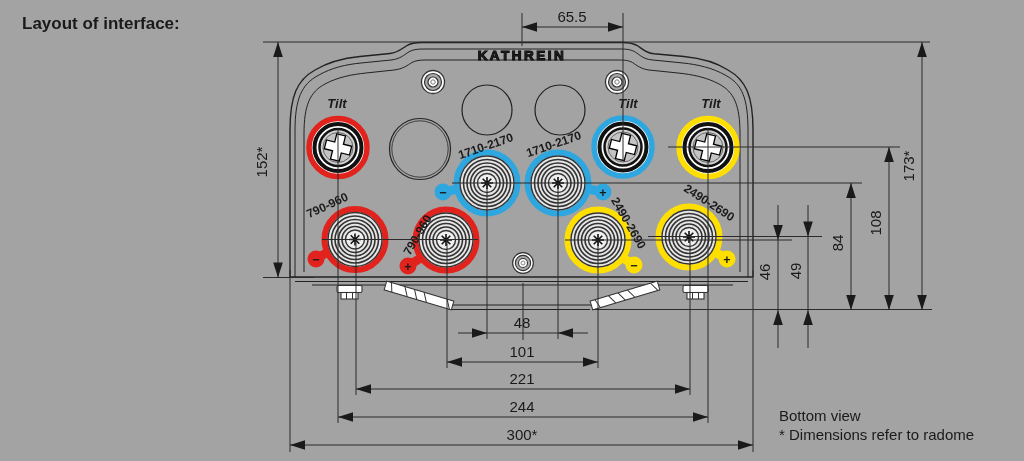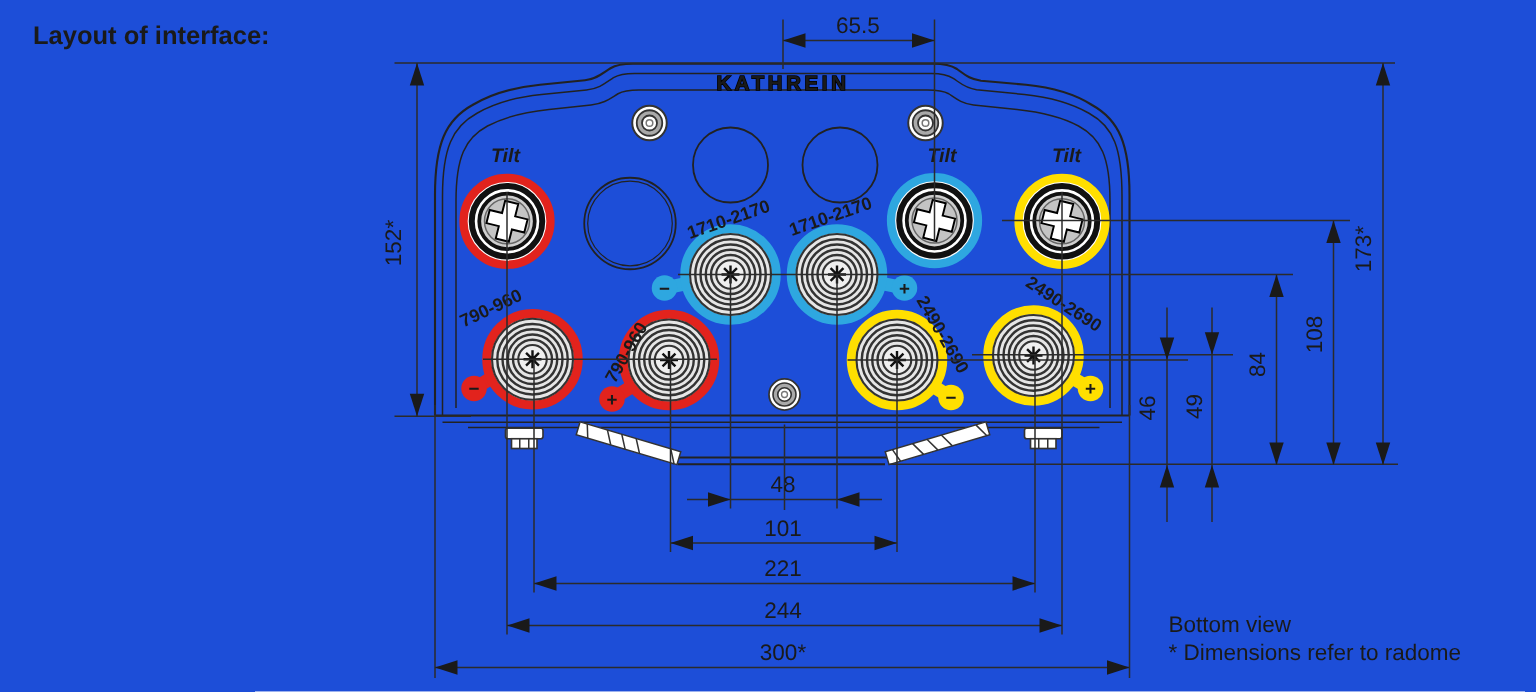--- a/index.html
+++ b/index.html
@@ -1,16 +1,16 @@
 <!DOCTYPE html>
 <html><head>
 <meta charset="utf-8">
 <style>
   html,body{margin:0;padding:0;background:#fff;}
-  .stage{position:relative;width:1024px;height:461px;background:#1d4ed8;overflow:hidden;
+  .stage{position:relative;width:1024px;height:461px;background:#a3a3a3;overflow:hidden;
          font-family:"Liberation Sans",sans-serif;}
   svg{position:absolute;left:0;top:0;}
   text{font-family:"Liberation Sans",sans-serif;fill:#1a1a1a;}
   .dim{font-size:15px;}
   .title{font-size:17px;font-weight:bold;fill:#1a1a1a;}
   .note{font-size:15px;}
   .tilt{font-size:13px;font-weight:bold;font-style:italic;}
   .band-label{font-size:12px;font-weight:bold;}
   .sign{font-size:12.5px;font-weight:bold;}
   .thin{stroke:#2b2b2b;stroke-width:1;fill:none;}

